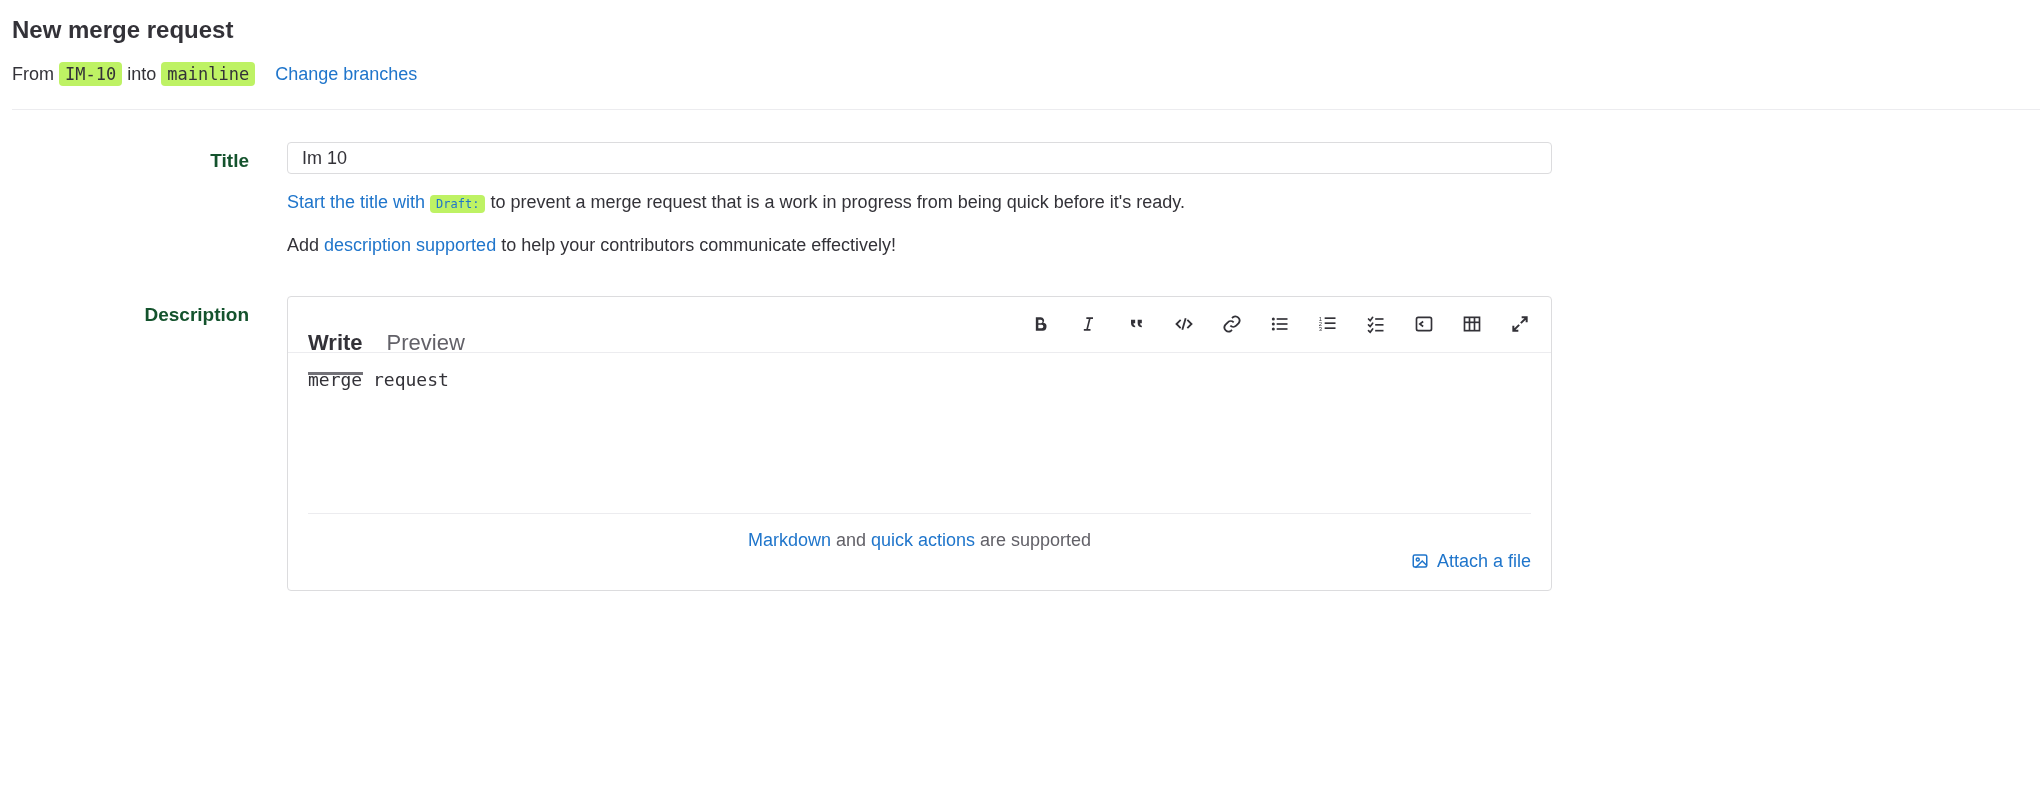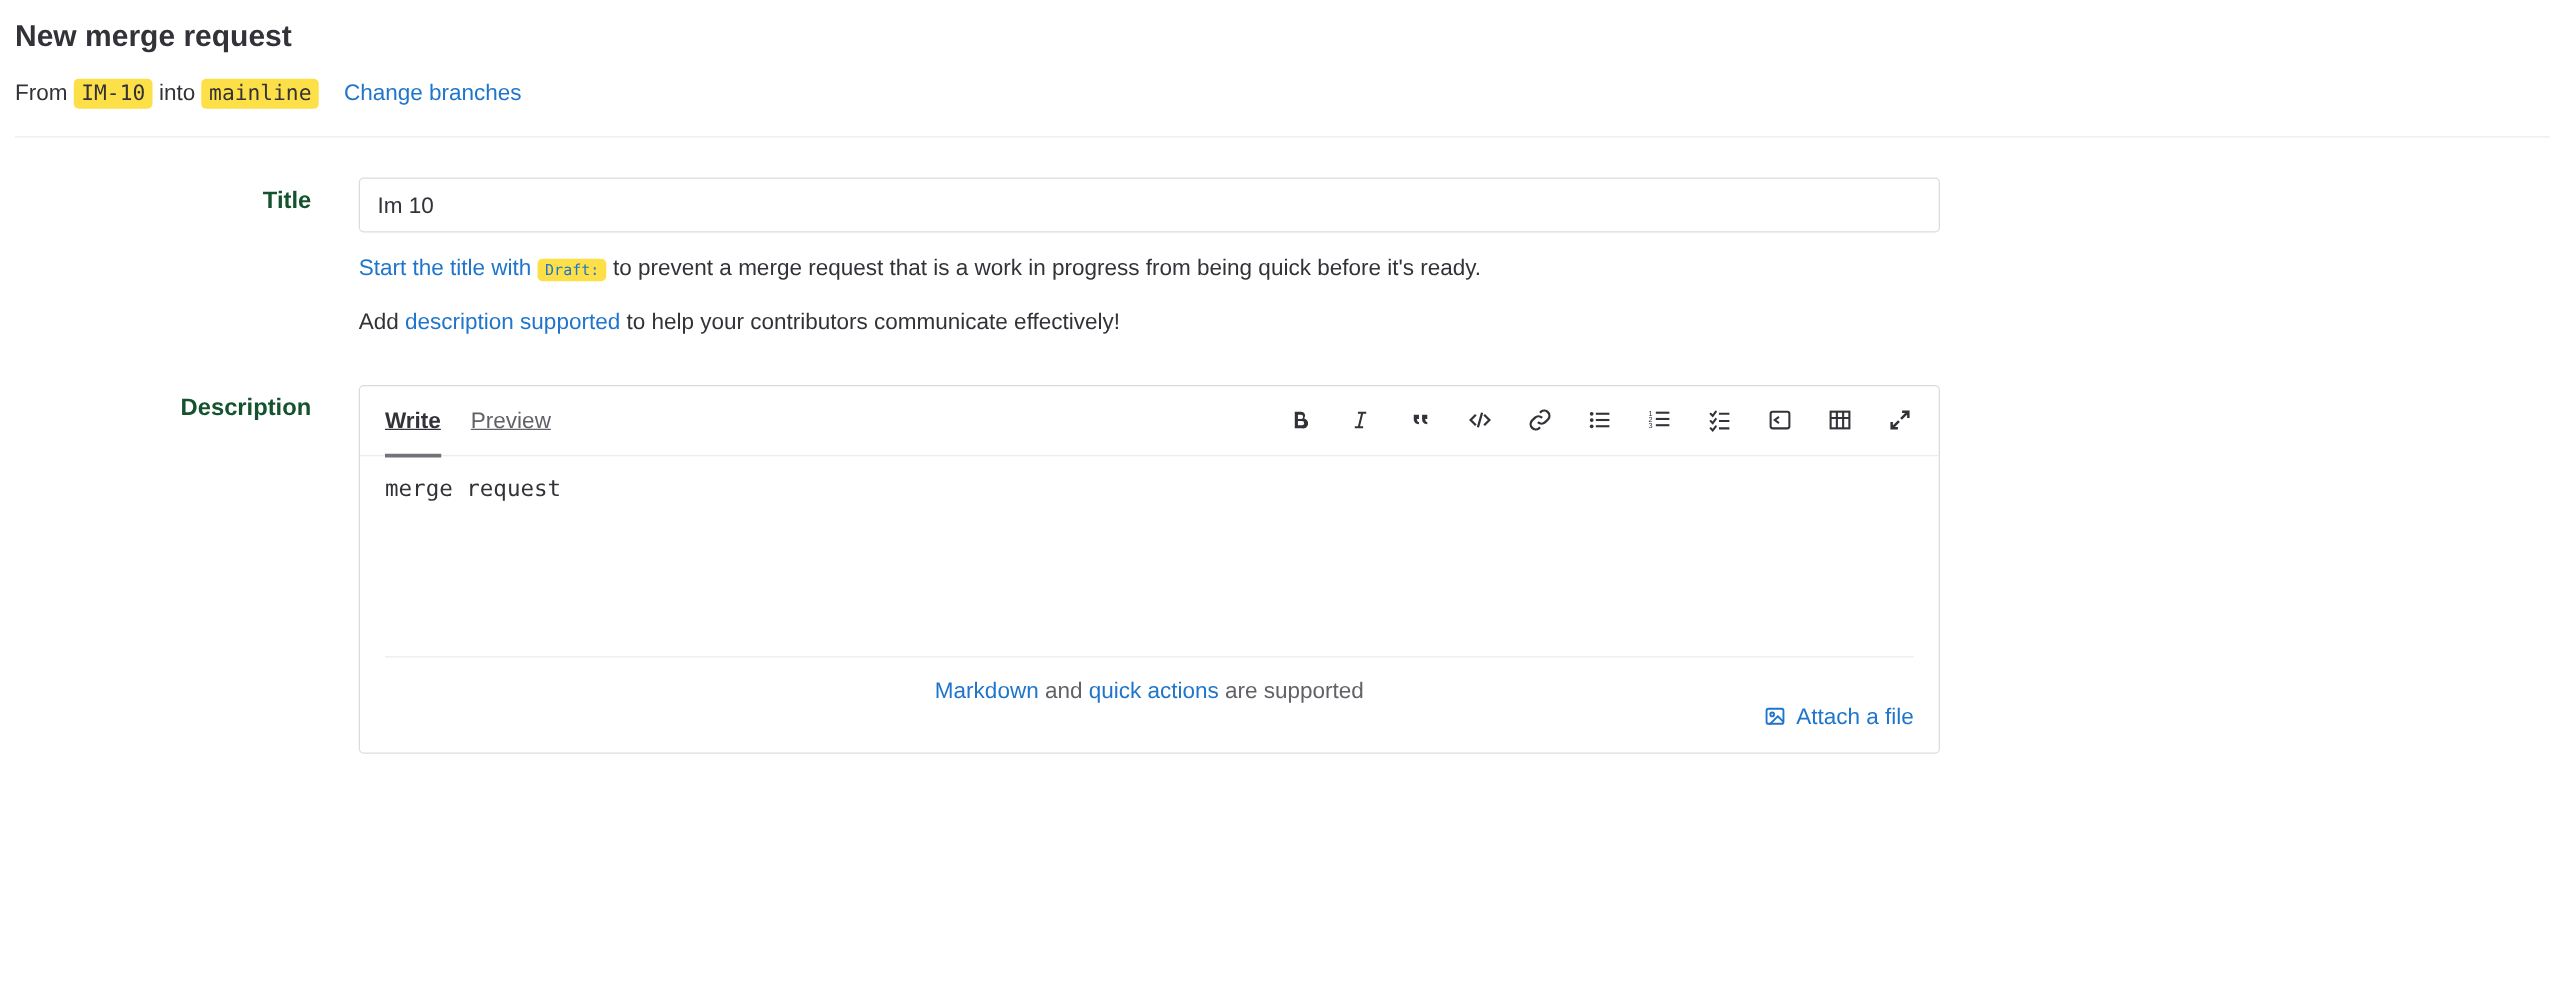--- a/index.html
+++ b/index.html
@@ -20,21 +20,21 @@
   }
   .branch-line {
     font-size: 18px;
     color: #333238;
     padding-bottom: 24px;
     border-bottom: 1px solid #ececef;
     margin-bottom: 32px;
   }
   .code-chip {
     font-family: "SFMono-Regular", Menlo, Consolas, monospace;
-    background: #fde047;
+    background: #bef264;
     border-radius: 4px;
     padding: 2px 6px;
     font-size: 17px;
   }
   .link { color: #1f75cb; text-decoration: none; cursor: pointer; }
   .form-row {
     display: flex;
     align-items: flex-start;
     margin-bottom: 36px;
   }
@@ -43,21 +43,21 @@
     text-align: right;
     padding-right: 38px;
     padding-top: 8px;
     font-size: 19px;
     font-weight: 700;
     color: #14532d;
   }
   .form-field-col { flex: 1; max-width: 1265px; }
   input[type="text"].title-input {
     width: 100%;
-    height: 44px;
+    height: 32px;
     padding: 8px 14px;
     font-size: 18px;
     border: 1px solid #dcdcde;
     border-radius: 4px;
     color: #333238;
     outline: none;
     background: #fff;
   }
   .hint {
     font-size: 18px;
@@ -72,29 +72,28 @@
     background: #fff;
   }
   .editor-tabs {
     display: flex;
     align-items: center;
     padding: 0 20px;
     border-bottom: 1px solid #ececef;
     height: 56px;
   }
   .tab {
-    font-size: 18px;
+    font-size: 22px;
     padding: 16px 0;
     margin-right: 24px;
     cursor: pointer;
     color: #626168;
     border-bottom: 3px solid transparent;
     position: relative;
-    top: 2px;
-    text-decoration: underline;
+    top: 20px;
   }
   .tab.active {
     font-weight: 700;
     color: #333238;
     border-bottom-color: #737278;
   }
   .toolbar {
     margin-left: auto;
     display: flex;
     gap: 26px;

